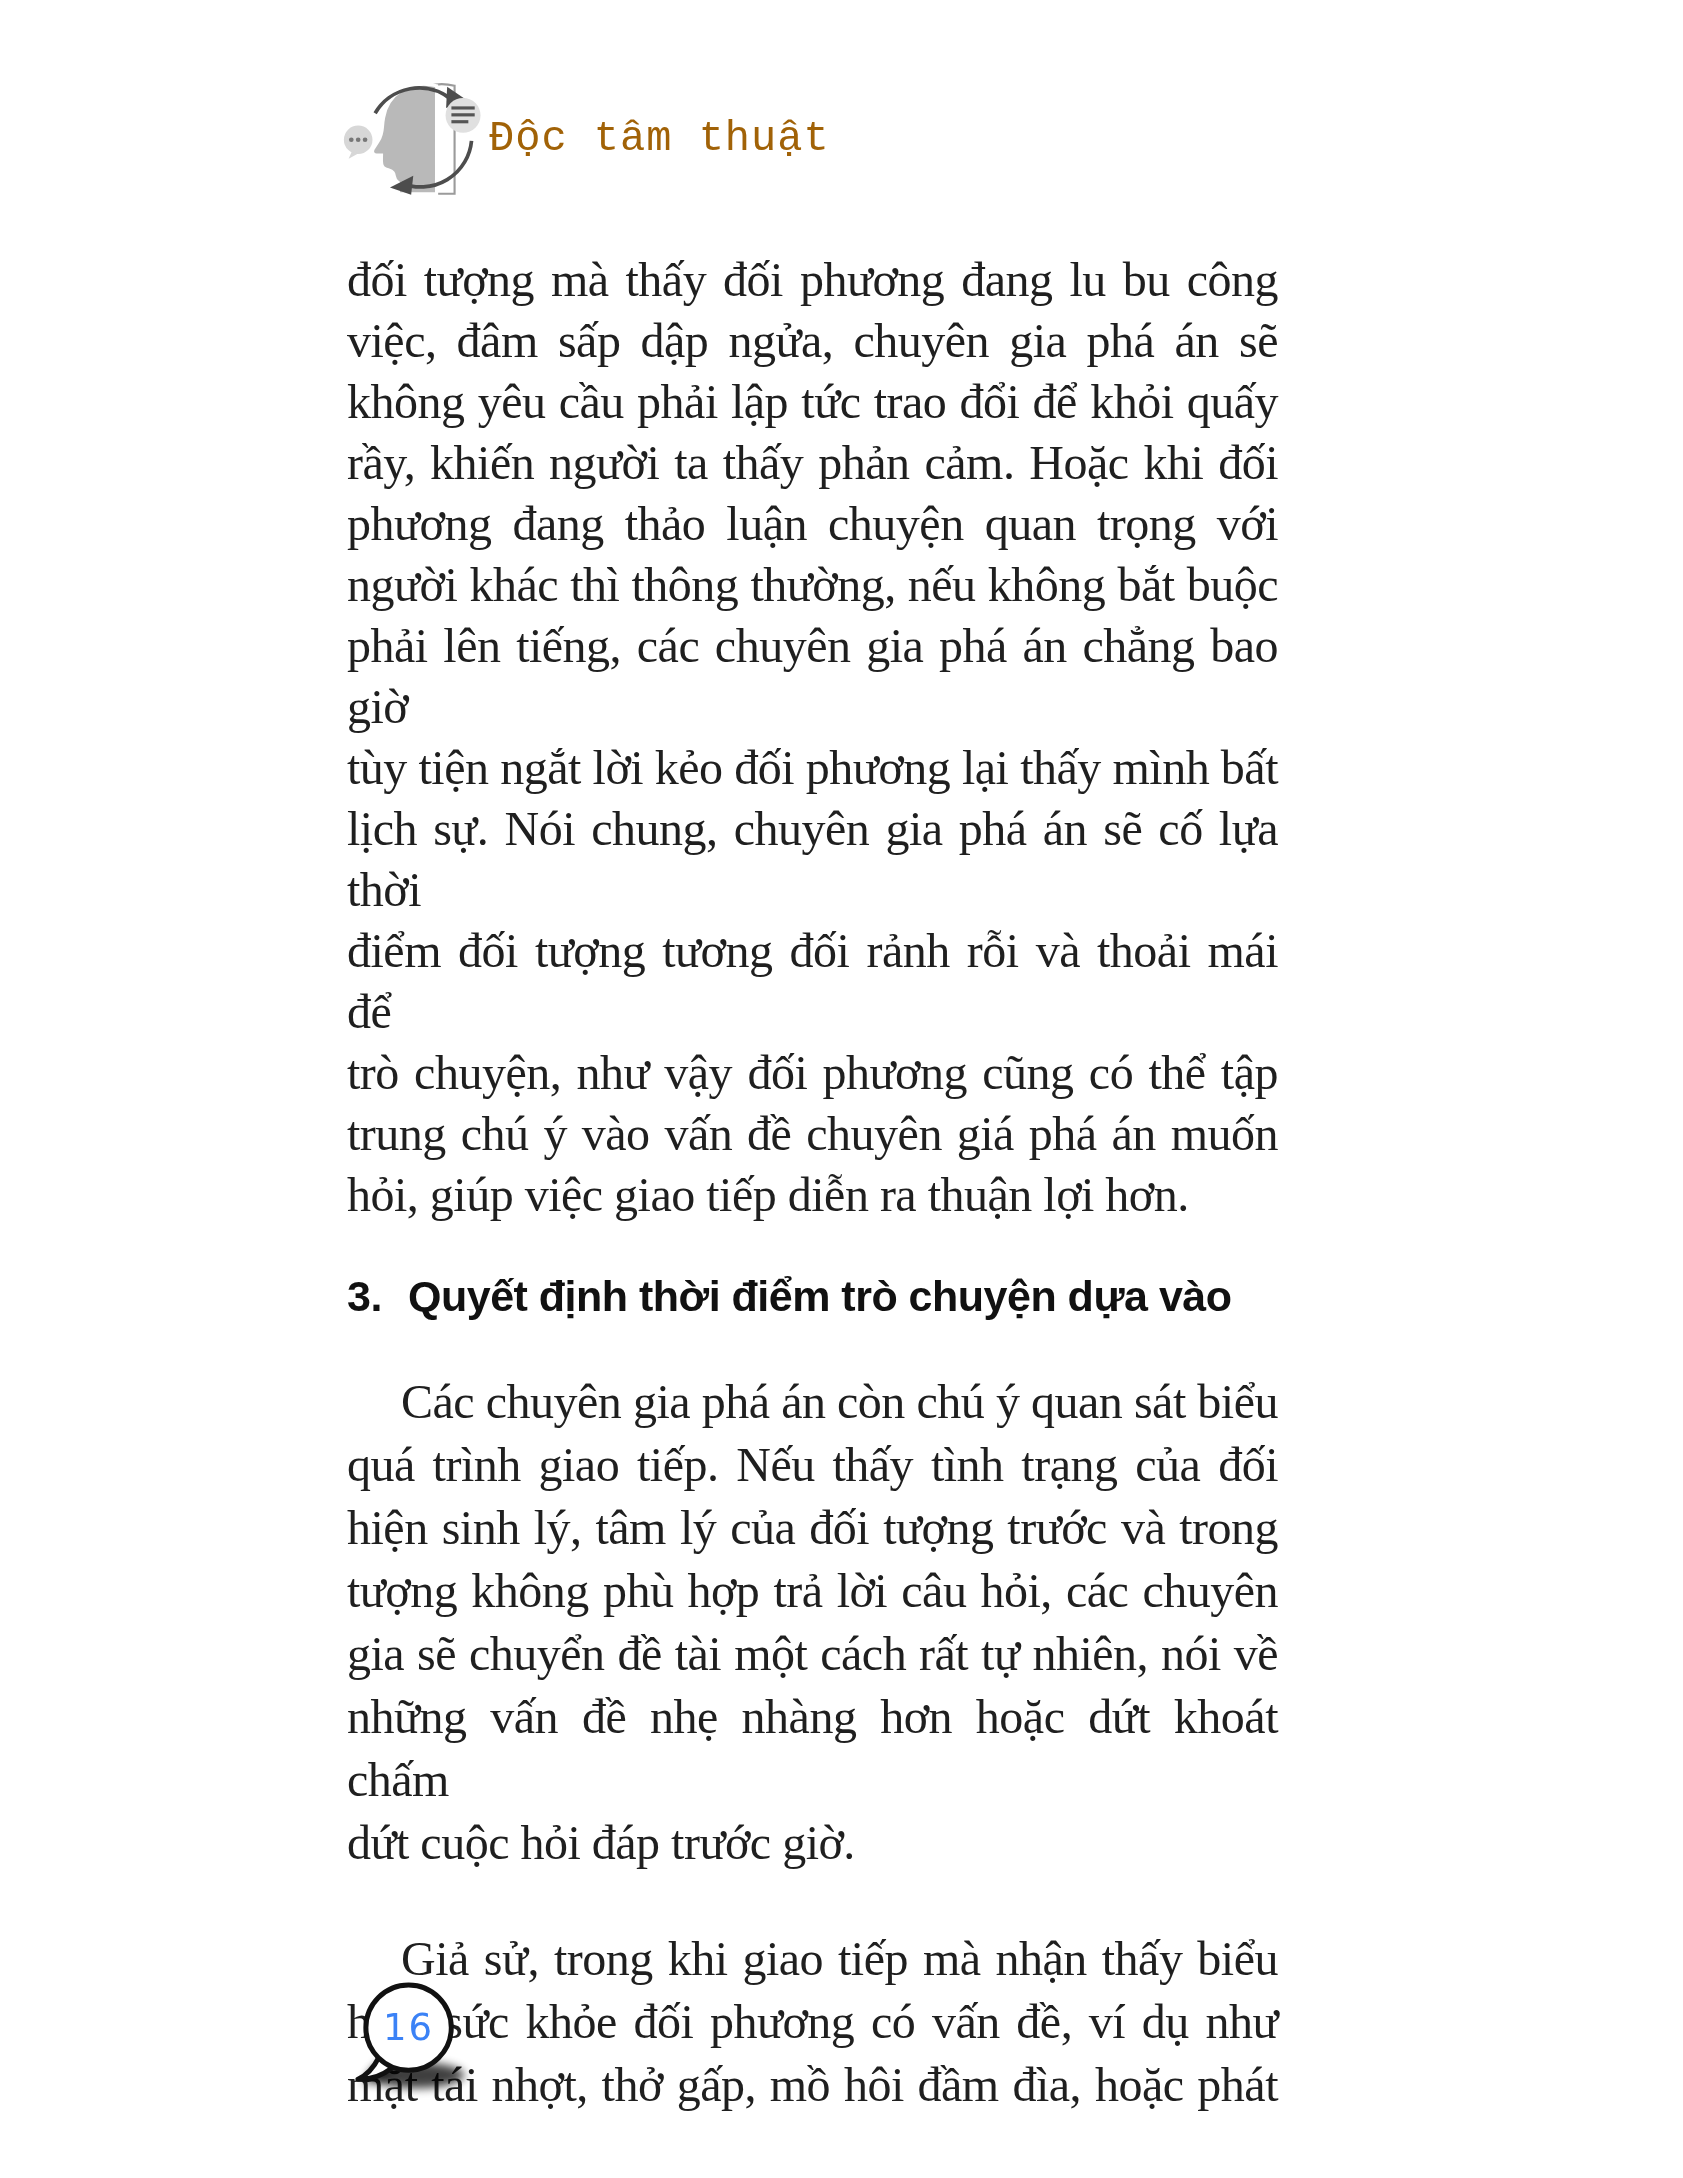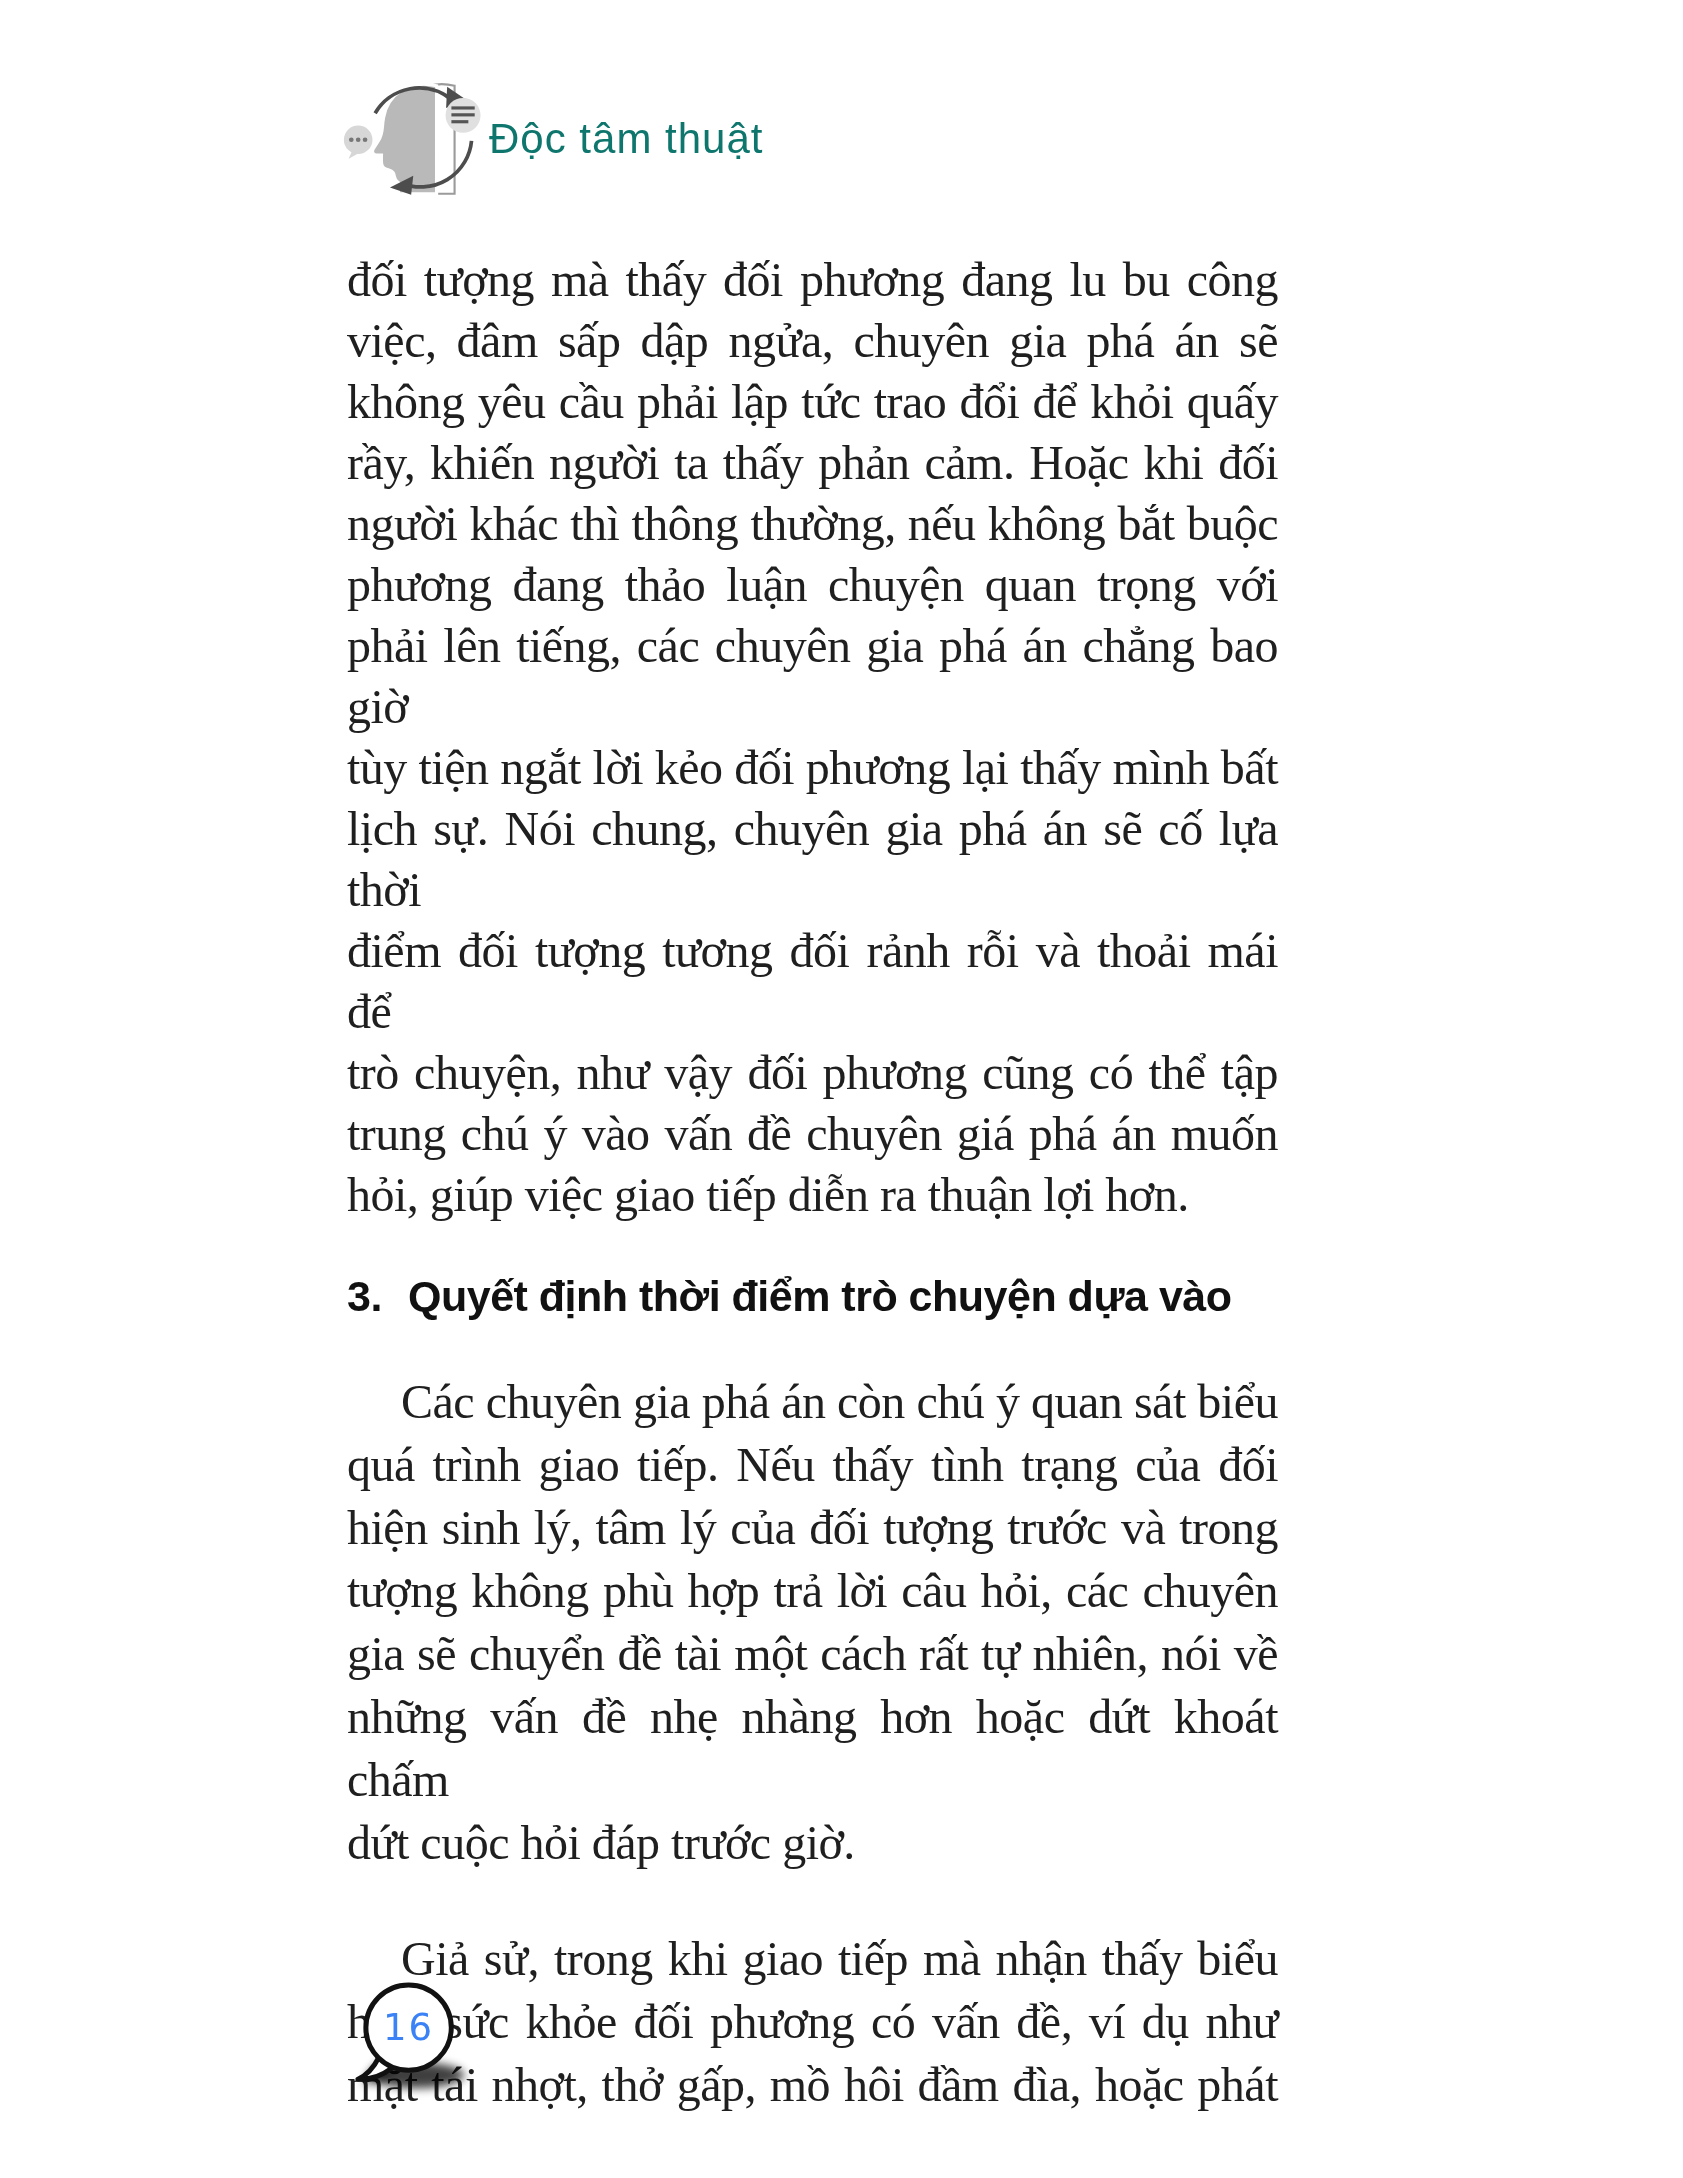--- a/index.html
+++ b/index.html
@@ -8,22 +8,22 @@
     width:1683px;height:2178px;
     background:#ffffff;
     overflow:hidden;
     font-family:"Liberation Serif", serif;
     color:#1f1f1f;
   }
   
   .hdr-logo{position:absolute;left:343px;top:73px;width:149px;height:125px;}
   .hdr-title{
     position:absolute;left:489px;top:115px;
-    font-family:Liberation Sans, sans-serif;
-    font-size:42px;letter-spacing:1px;color:#0f766e;
+    font-family:Liberation Mono, monospace;
+    font-size:42px;letter-spacing:1px;color:#a16207;
     white-space:nowrap;
   }
   
   .col{position:absolute;left:347px;top:249px;width:931px;}
   .para{font-size:48px;line-height:61px;letter-spacing:-0.5px;}
   .tline{text-align:justify;text-align-last:justify;}
   .tline.no-just{text-align-last:left;}
   .tline.indent{text-indent:54px;}
   .p2 .tline,.p3 .tline{line-height:63px;}
   .p2{margin-top:42px;}
@@ -86,22 +86,22 @@
 
   <div class="hdr-title">Độc tâm thuật</div>
 
   <main class="col">
 
     <div class="para p1">
         <div class="tline">đối tượng mà thấy đối phương đang lu bu công</div>
         <div class="tline">việc, đâm sấp dập ngửa, chuyên gia phá án sẽ</div>
         <div class="tline">không yêu cầu phải lập tức trao đổi để khỏi quấy</div>
         <div class="tline">rầy, khiến người ta thấy phản cảm. Hoặc khi đối</div>
+        <div class="tline">phương đang thảo luận chuyện quan trọng với</div>
         <div class="tline">người khác thì thông thường, nếu không bắt buộc</div>
-        <div class="tline">phương đang thảo luận chuyện quan trọng với</div>
         <div class="tline">phải lên tiếng, các chuyên gia phá án chẳng bao giờ</div>
         <div class="tline">tùy tiện ngắt lời kẻo đối phương lại thấy mình bất</div>
         <div class="tline">lịch sự. Nói chung, chuyên gia phá án sẽ cố lựa thời</div>
         <div class="tline">điểm đối tượng tương đối rảnh rỗi và thoải mái để</div>
         <div class="tline">trò chuyện, như vậy đối phương cũng có thể tập</div>
         <div class="tline">trung chú ý vào vấn đề chuyên giá phá án muốn</div>
         <div class="tline no-just">hỏi, giúp việc giao tiếp diễn ra thuận lợi hơn.</div>
       </div>
 
     <div class="heading">

